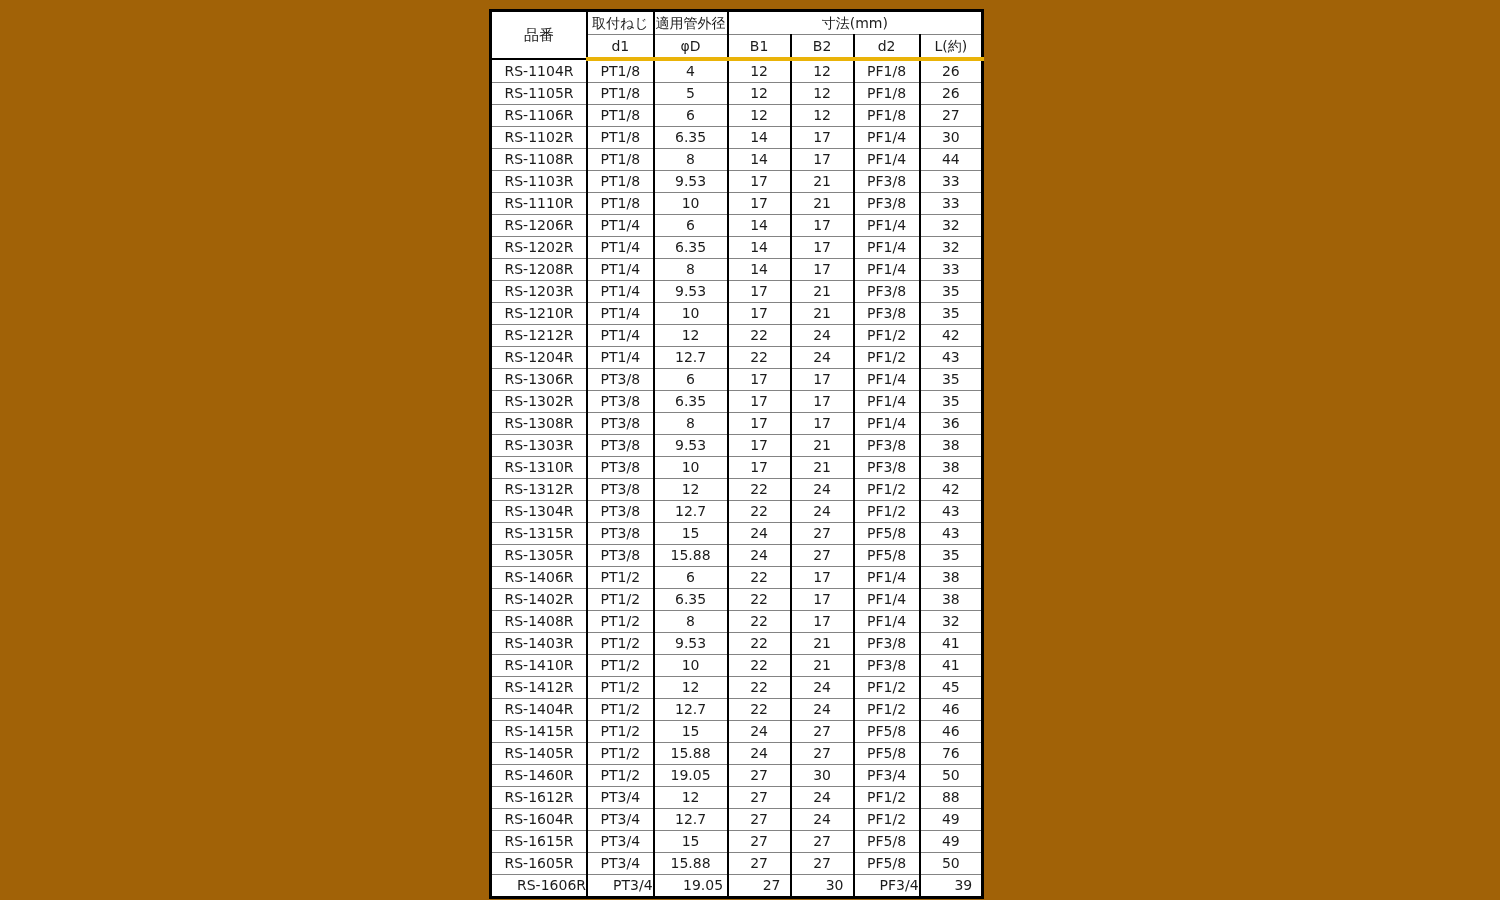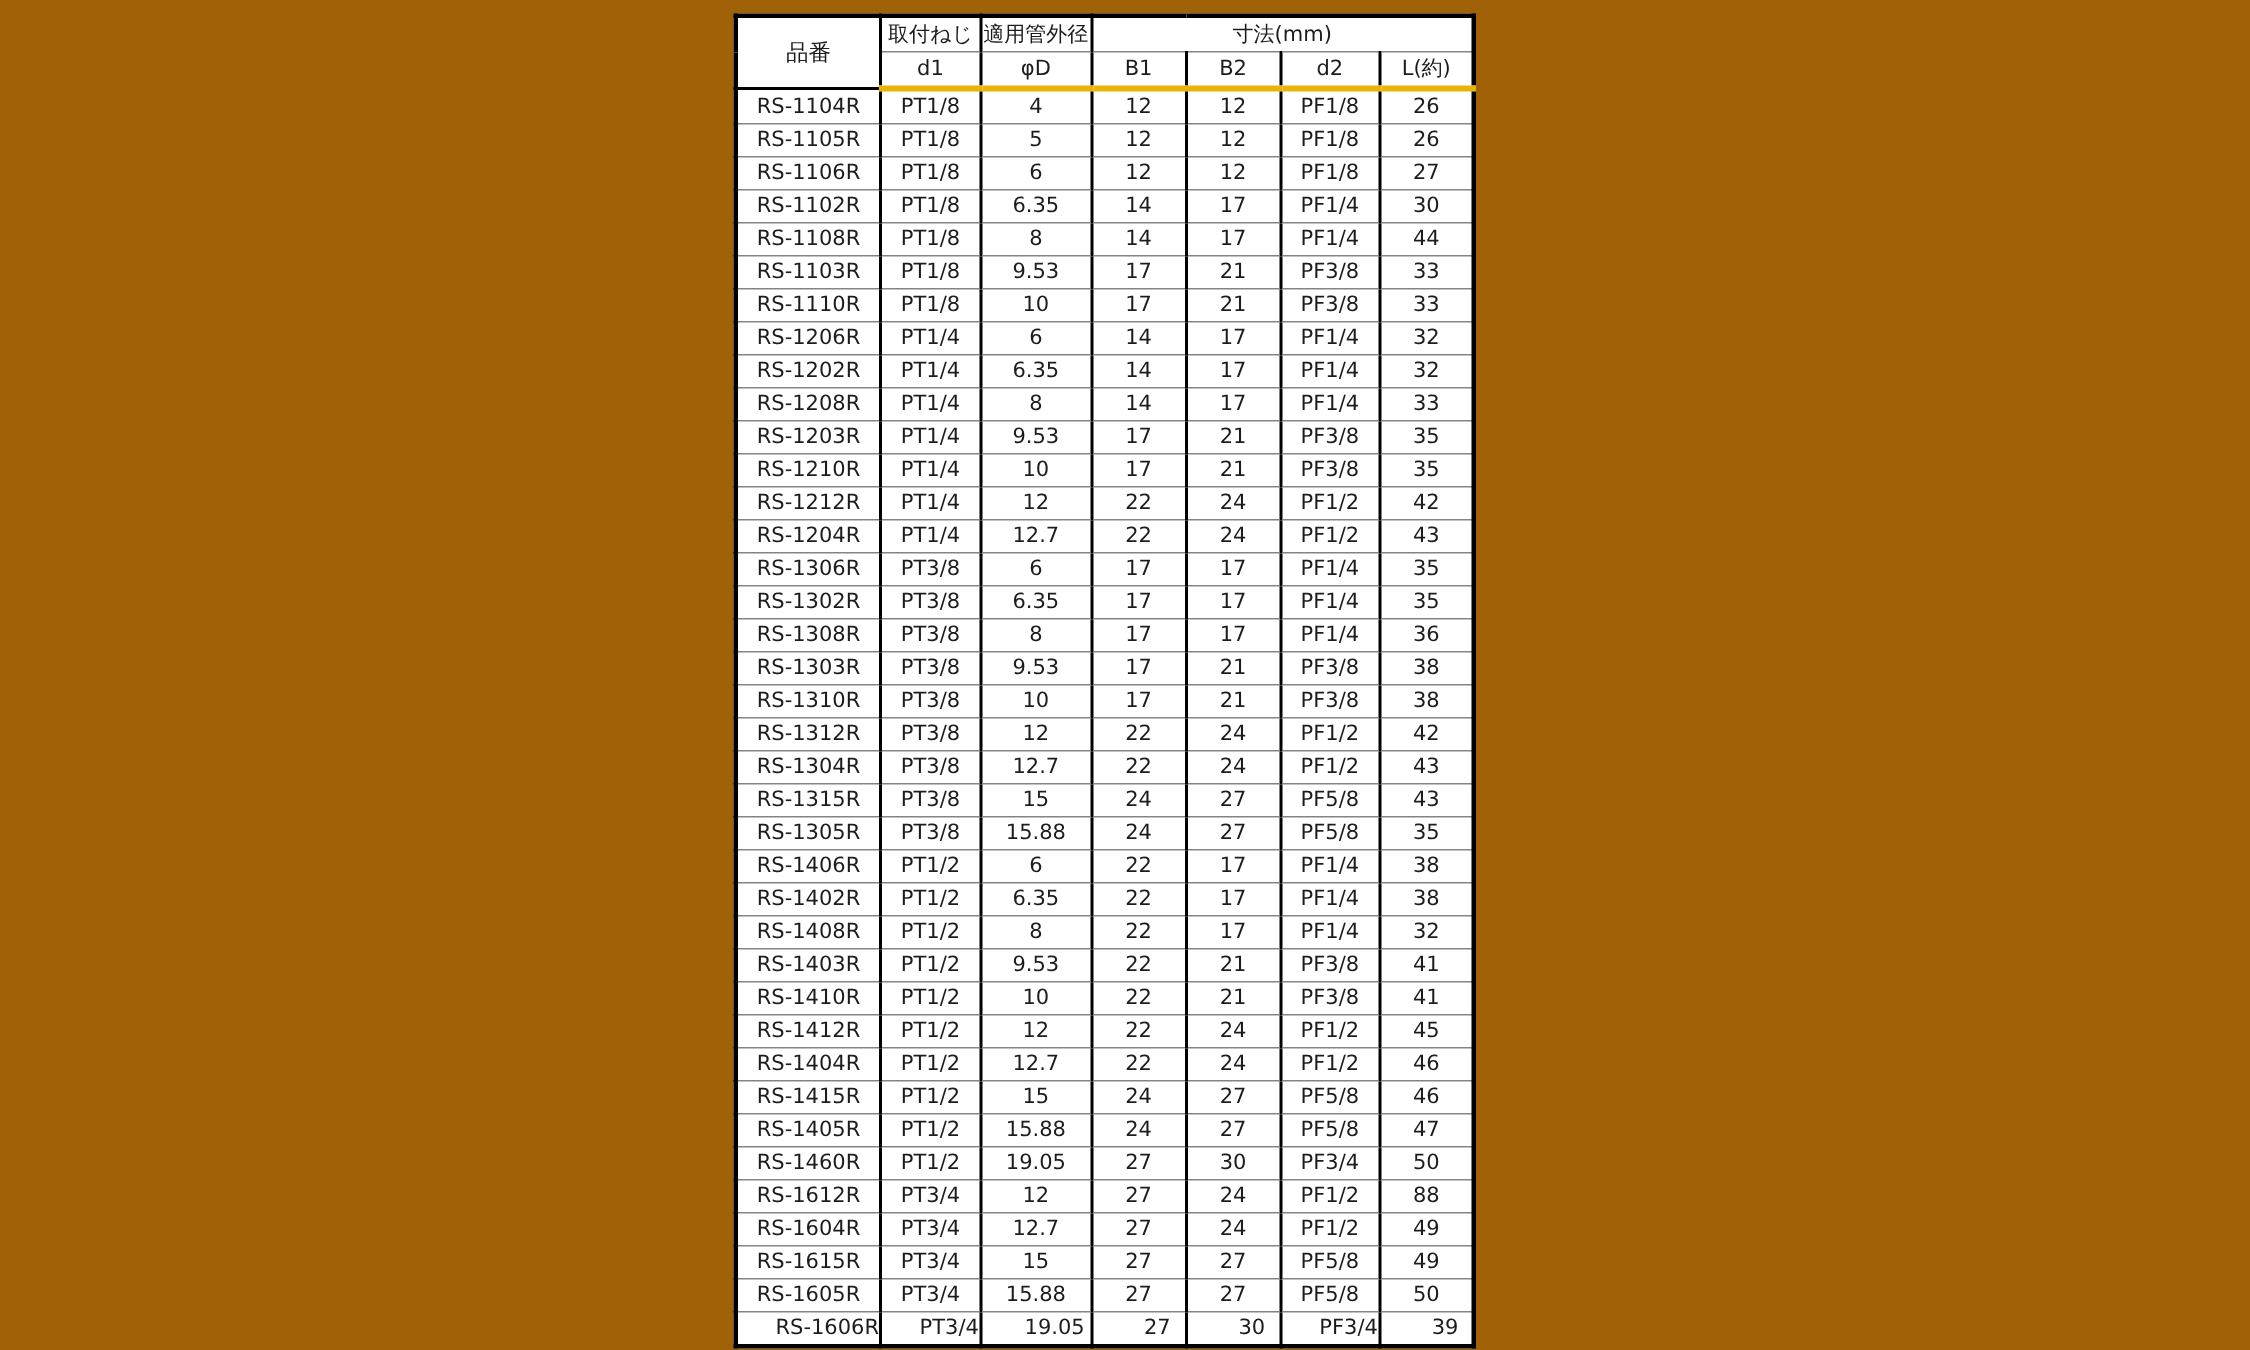--- a/index.html
+++ b/index.html
@@ -378,21 +378,21 @@
             <td>PF5/8</td>
             <td>46</td>
           </tr>
           <tr>
             <td>RS-1405R</td>
             <td>PT1/2</td>
             <td>15.88</td>
             <td>24</td>
             <td>27</td>
             <td>PF5/8</td>
-            <td>47</td>
+            <td>76</td>
           </tr>
           <tr>
             <td>RS-1460R</td>
             <td>PT1/2</td>
             <td>19.05</td>
             <td>27</td>
             <td>30</td>
             <td>PF3/4</td>
             <td>50</td>
           </tr>

